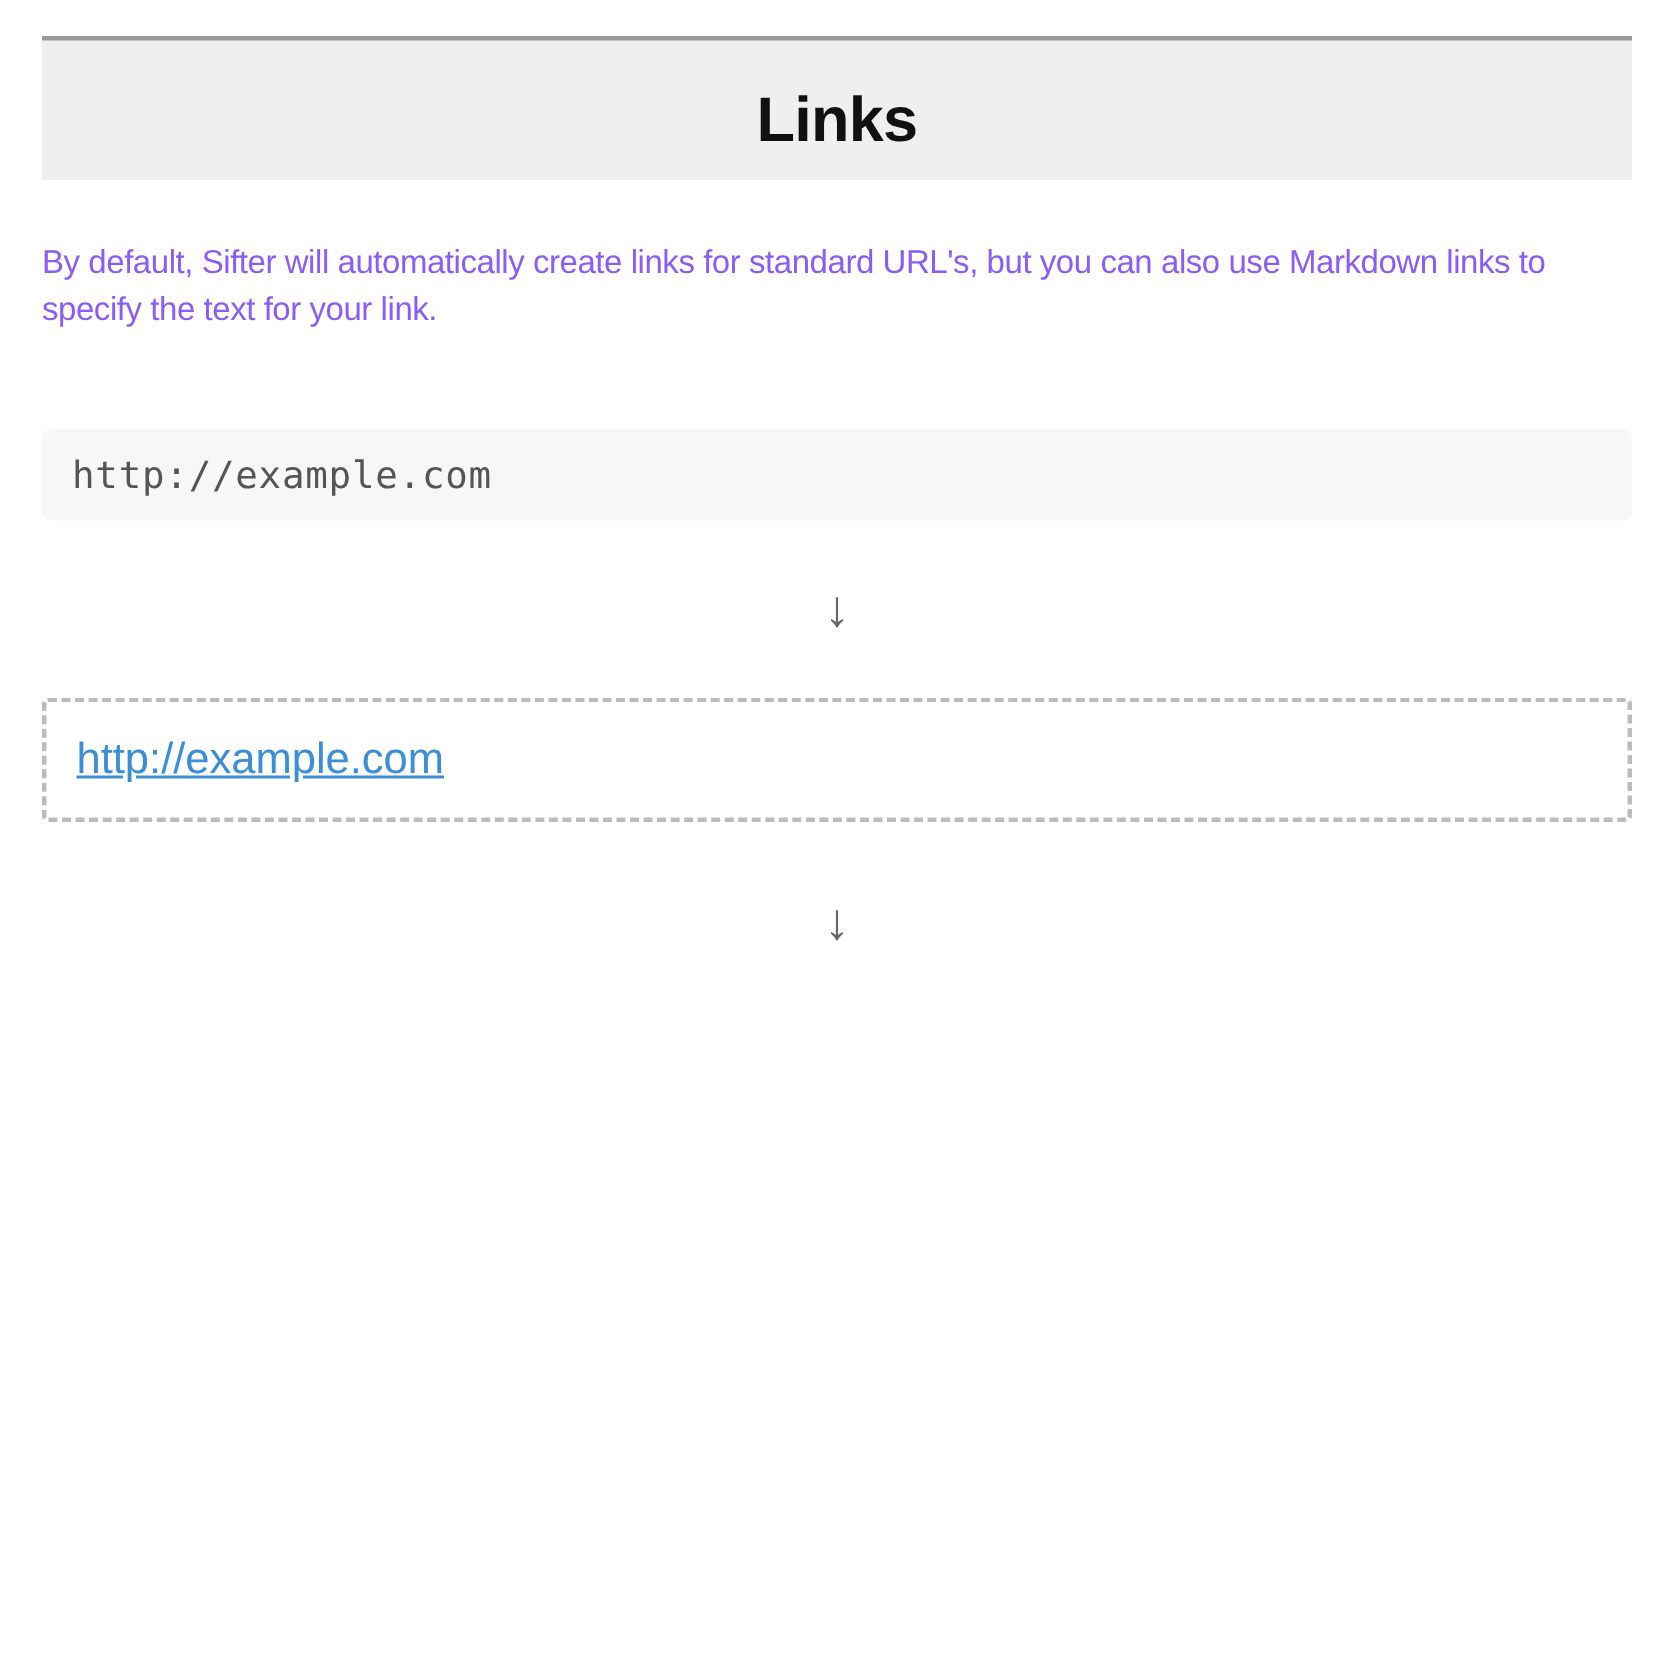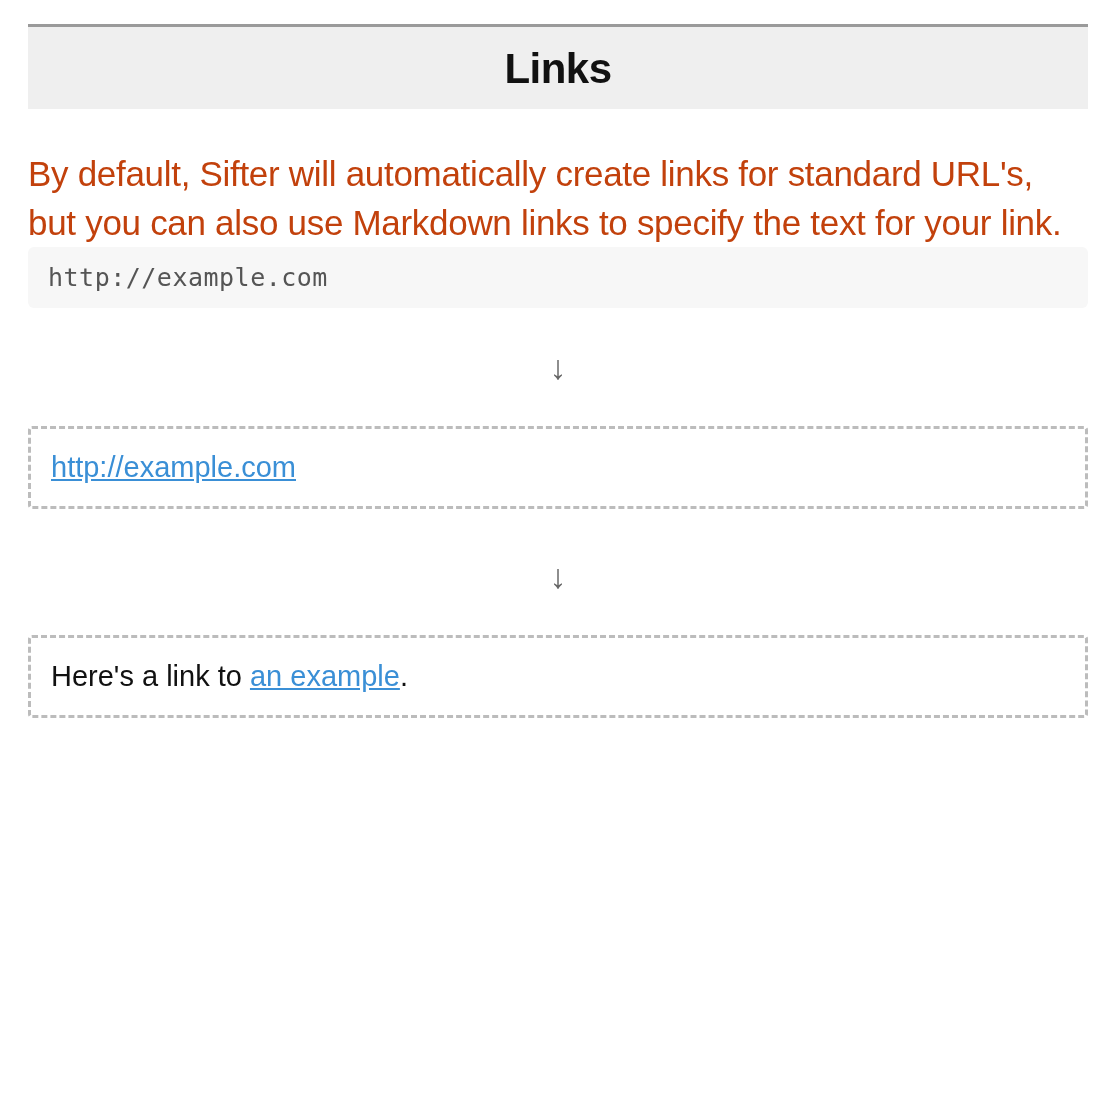--- a/index.html
+++ b/index.html
@@ -9,33 +9,34 @@
       width: 1116px;
       padding: 0;
     }
     .container {
       padding: 24px 28px 40px 28px;
     }
     .section-header {
       background: #efefef;
       border-top: 3px solid #9a9a9a;
       text-align: center;
-      padding: 18px 0 16px 0;
+      padding: 29px 0 16px 0;
       margin: 0 0 40px 0;
     }
     .section-header h2 {
       font-size: 42px;
       font-weight: 700;
       color: #111;
       letter-spacing: -0.5px;
     }
     .intro {
-      font-size: 35px;
+      font-size: 22px;
       line-height: 1.4;
-      color: #c2410c;
+      color: #8b5cf6;
+      margin-bottom: 64px;
       letter-spacing: -0.3px;
     }
     .code-block {
       background: #f7f7f7;
       border-radius: 6px;
       padding: 16px 20px;
       font-family: "SFMono-Regular", Menlo, Consolas, monospace;
       font-size: 25px;
       color: #555;
       letter-spacing: 0.5px;
@@ -77,18 +78,15 @@
   <div class="example">
     <div class="code-block">http://example.com</div>
     <div class="arrow">↓</div>
     <div class="output-block">
       <span class="plain"></span><a href="#">http://example.com</a><span class="plain"></span>
     </div>
   </div>
 
   <div class="example">
     <div class="arrow">↓</div>
-    <div class="output-block">
-      <span class="plain">Here's a link to </span><a href="#">an example</a><span class="plain">.</span>
-    </div>
   </div>
 
 </div>
 
 </body></html>

